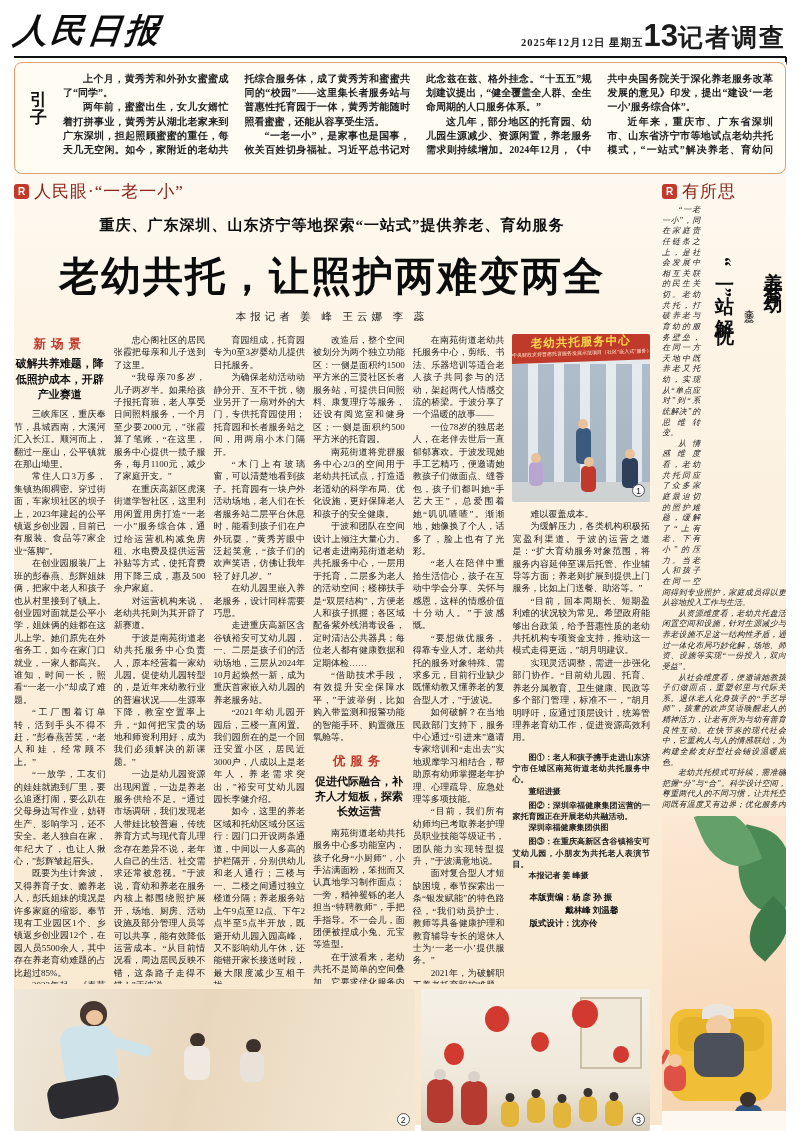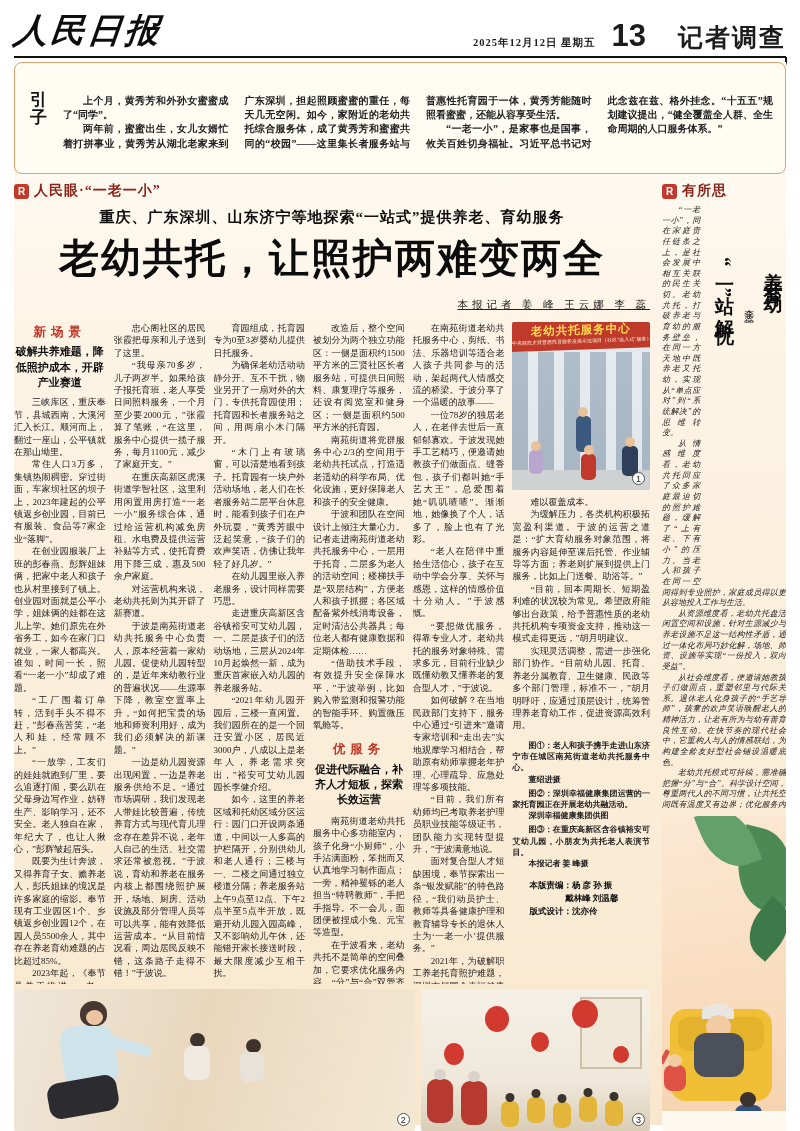--- a/index.html
+++ b/index.html
@@ -7,52 +7,52 @@
   .page {
     width:800px; height:1131px; margin:0 auto; position:relative;
     background:#ffffff; overflow:hidden;
     font-family:"Liberation Serif","DejaVu Serif",serif; color:#1c1c1c;
   }
   
   .hdr { position:absolute; left:14px; right:14px; top:8px; height:46px;
          display:flex; justify-content:space-between; align-items:flex-end; }
   .masthead { font-size:34px; font-weight:bold; font-style:italic;
               letter-spacing:3px; color:#0d0d0d; transform:skewX(-6deg); }
-  .hdr-right { display:flex; align-items:baseline; gap:16px; }
+  .hdr-right { display:flex; align-items:baseline; gap:0; }
   .hdr-date { font-size:10.5px; font-weight:bold; letter-spacing:1px; }
   .hdr-page { font-size:31px; font-weight:bold; font-family:"Liberation Sans","DejaVu Sans",sans-serif; }
-  .hdr-sec  { font-size:25px; font-weight:900; font-family:"Liberation Sans","DejaVu Sans",sans-serif; letter-spacing:2px;margin-left:16px; }
+  .hdr-sec  { font-size:25px; font-weight:900; font-family:"Liberation Sans","DejaVu Sans",sans-serif; letter-spacing:2px; }
   .hdr-rule { position:absolute; left:14px; right:14px; top:56px; border-bottom:2px solid #111; }
   .hdr-rule::after { content:""; position:absolute; right:-1px; top:1px; width:12px; height:13px;
                      border-right:2px solid #111; border-bottom:2px solid #111;
                      border-bottom-right-radius:11px; }
   
   .warm { position:absolute; left:14px; right:14px; top:62px; bottom:6px;
           background:linear-gradient(180deg,#fffdf8 0%,#fdf4e6 25%,#fbeeda 60%,#f8e7cd 100%); }
   
   .intro { height:112px; border:1.5px solid #dda06e; border-radius:8px;
            background:#fffcf4; display:flex; padding:9px 12px; }
   .intro-label { writing-mode:vertical-rl; font-size:17px; font-weight:bold;
                  letter-spacing:18px; margin-right:13px; padding-top:6px; color:#111; }
   .intro-cols { flex:1; columns:4; column-gap:16px; font-size:10px; line-height:1.42;
-                text-align:justify; overflow:hidden; font-weight:bold; color:#222;margin-top:22px; }
+                text-align:justify; overflow:hidden; font-weight:bold; color:#222; }
   .intro-cols p { text-indent:2em; }
   
   .content-row { display:flex; gap:8px; margin-top:6px; height:951px; }
   .main { flex:1; min-width:0; display:flex; flex-direction:column; }
   .sidebar { flex:0 0 128px; display:flex; flex-direction:column; padding-left:4px; }
   .label-row { display:flex; align-items:center; gap:5px; height:22px; flex:0 0 22px; }
   .logo-r { width:15px; height:15px; background:#c23a2b; color:#fff; border-radius:3px;
             font:bold 10px/15px "Liberation Sans","DejaVu Sans",sans-serif; text-align:center; }
-  .label-text { font-size:14px; font-weight:bold; color:#8a2318; letter-spacing:1px; }
-  
-  .kicker { text-align:center; font-size:15px; font-weight:bold; margin-top:6px; letter-spacing:1px; color:#0f0f0f; }
+  .label-text { font-size:17px; font-weight:normal; color:#8a2318; letter-spacing:1px; }
+  
+  .kicker { text-align:center; font-size:15px; font-weight:bold; margin-top:14px; letter-spacing:1px; color:#0f0f0f; }
   .headline { text-align:center; font-family:"Liberation Sans","DejaVu Sans",sans-serif;
-              font-size:40px; font-weight:900; letter-spacing:2px; margin:4px 0 2px; color:#0c0c0c; }
-  .byline { text-align:right; font-size:10.5px; letter-spacing:4px; margin:10px 0 10px; color:#222;text-decoration:underline; }
+              font-size:40px; font-weight:900; letter-spacing:2px; margin:14px 0 2px; color:#0c0c0c; }
+  .byline { text-align:center; font-size:10.5px; letter-spacing:4px; margin:4px 0 10px; color:#222; }
   
   .cols { display:flex; gap:8px; height:676px; overflow:hidden; }
   .col { flex:1; min-width:0; overflow:hidden; font-size:9px; line-height:1.38;
          text-align:justify; color:#1b1b1b; }
   .col p { text-indent:2em; }
   .colF { flex:1.5; display:flex; flex-direction:column; }
   .sec-head { text-align:center; margin:2px 0 6px; }
   .sec-head.mid { margin:10px 0 7px; }
   .sec-label { color:#c0392b; font-size:12.5px; font-weight:bold; letter-spacing:5px; margin-bottom:3px; }
   .sec-title { font-weight:bold; font-size:11px; line-height:1.4; color:#0f0f0f;

